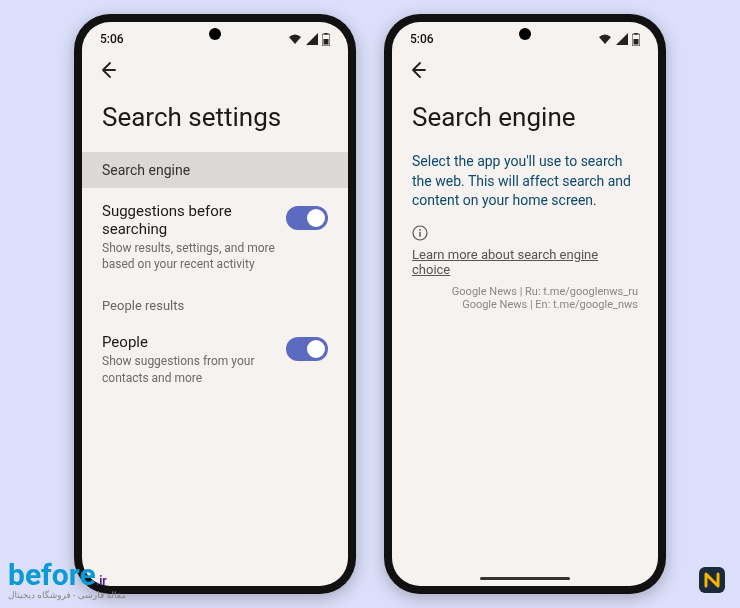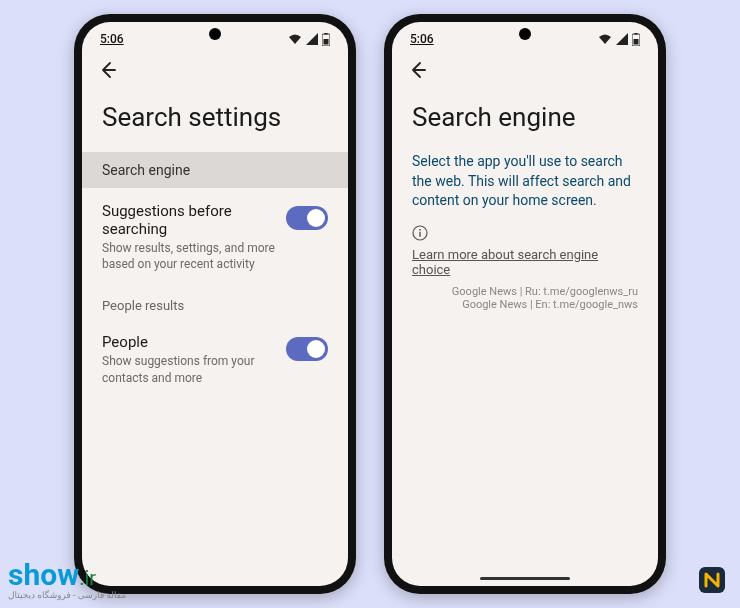--- a/index.html
+++ b/index.html
@@ -46,21 +46,20 @@
     z-index: 5;
   }
   .status-bar {
     display: flex;
     justify-content: space-between;
     align-items: center;
     padding: 10px 18px 6px 18px;
     font-size: 12px;
     font-weight: 500;
     color: #111;
-    text-decoration: underline;
   }
   .status-icons { display: flex; align-items: center; gap: 4px; }
   .icon-svg { display: block; }
   .nav-back {
     padding: 8px 16px 4px 16px;
   }
   .page-title {
     font-size: 26px;
     font-weight: 400;
     color: #1b1b1b;
@@ -279,21 +278,21 @@
       </div>
 
       <div class="home-ind"></div>
     </div>
   </div>
 
 </div>
 
 <div class="wm-left">
   <div>
-    <span class="wm-logo">show</span><span style="font-size:20px;color:#15803d;font-weight:400">.ir</span>
+    <span class="wm-logo">before</span><span style="font-size:12px;color:#4c1d95;font-weight:700">.ir</span>
     <div class="wm-sub">مقاله فارسی - فروشگاه دیجیتال</div>
   </div>
 </div>
 
 <div class="wm-right">
   <svg width="28" height="28" viewBox="0 0 28 28">
     <rect x="1" y="1" width="26" height="26" rx="6" fill="#1b2a3a"></rect>
     <path d="M8 20 V8 L20 20 V8" stroke="#f4b400" stroke-width="3" fill="none" stroke-linejoin="round" stroke-linecap="round"></path>
   </svg>
 </div>

